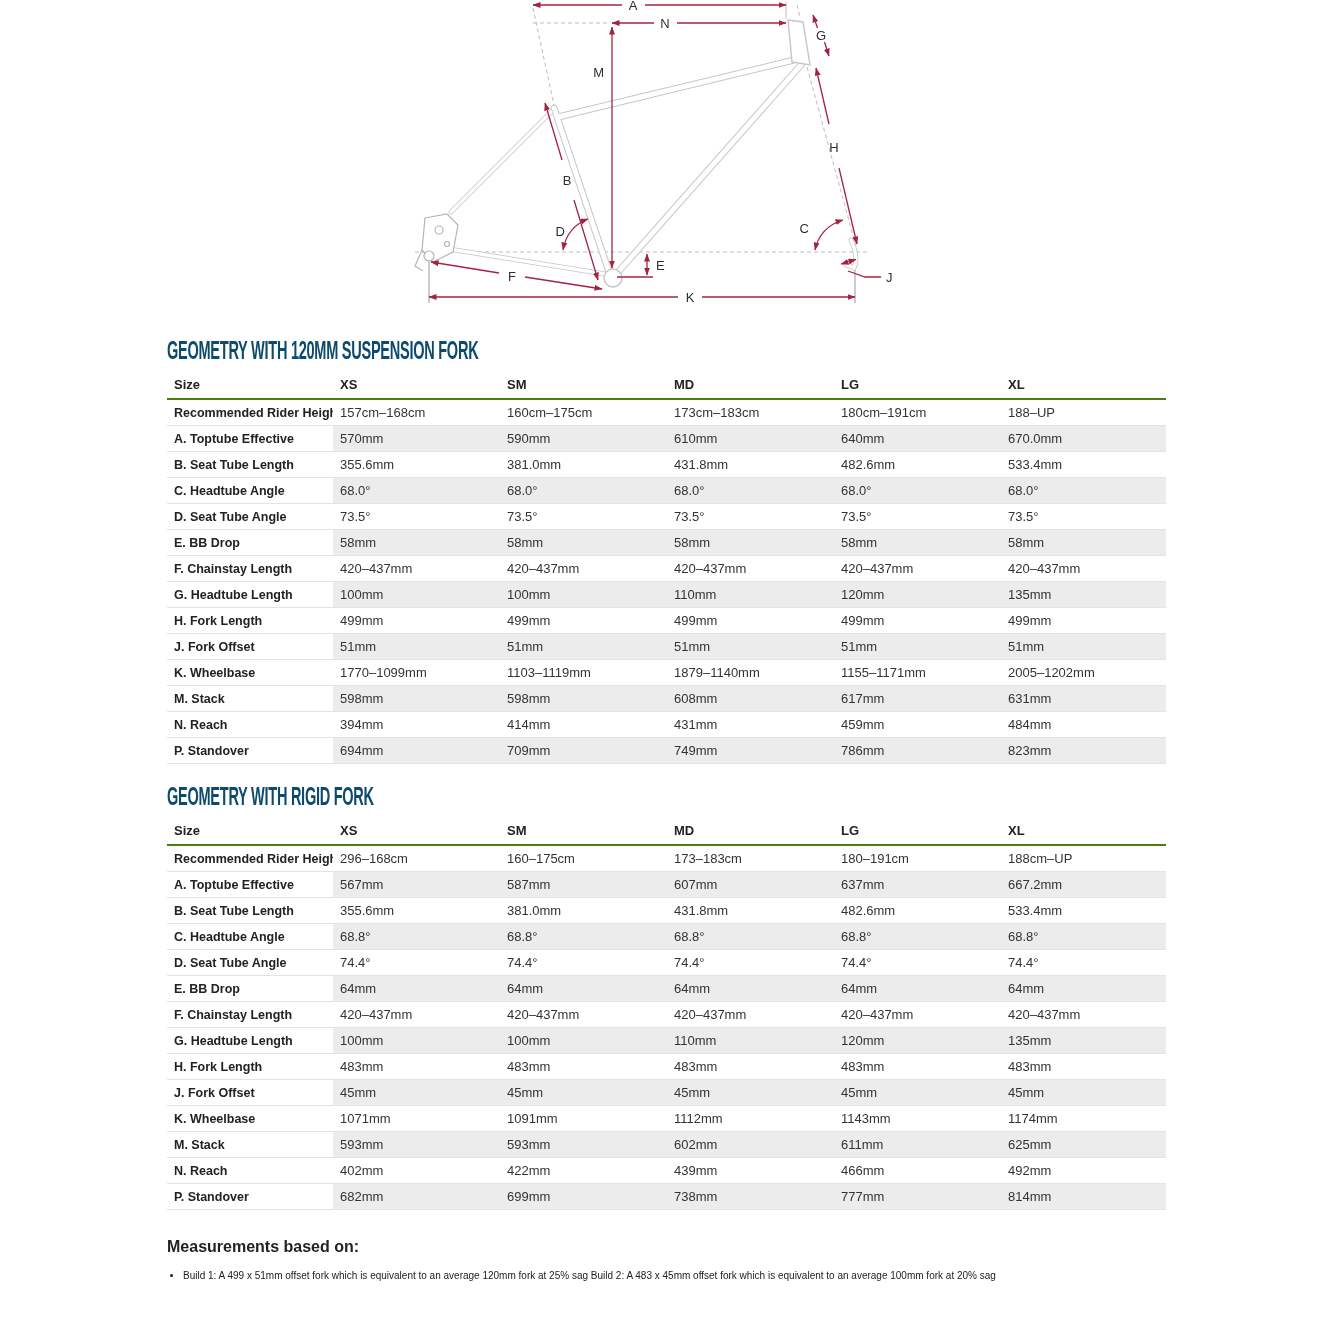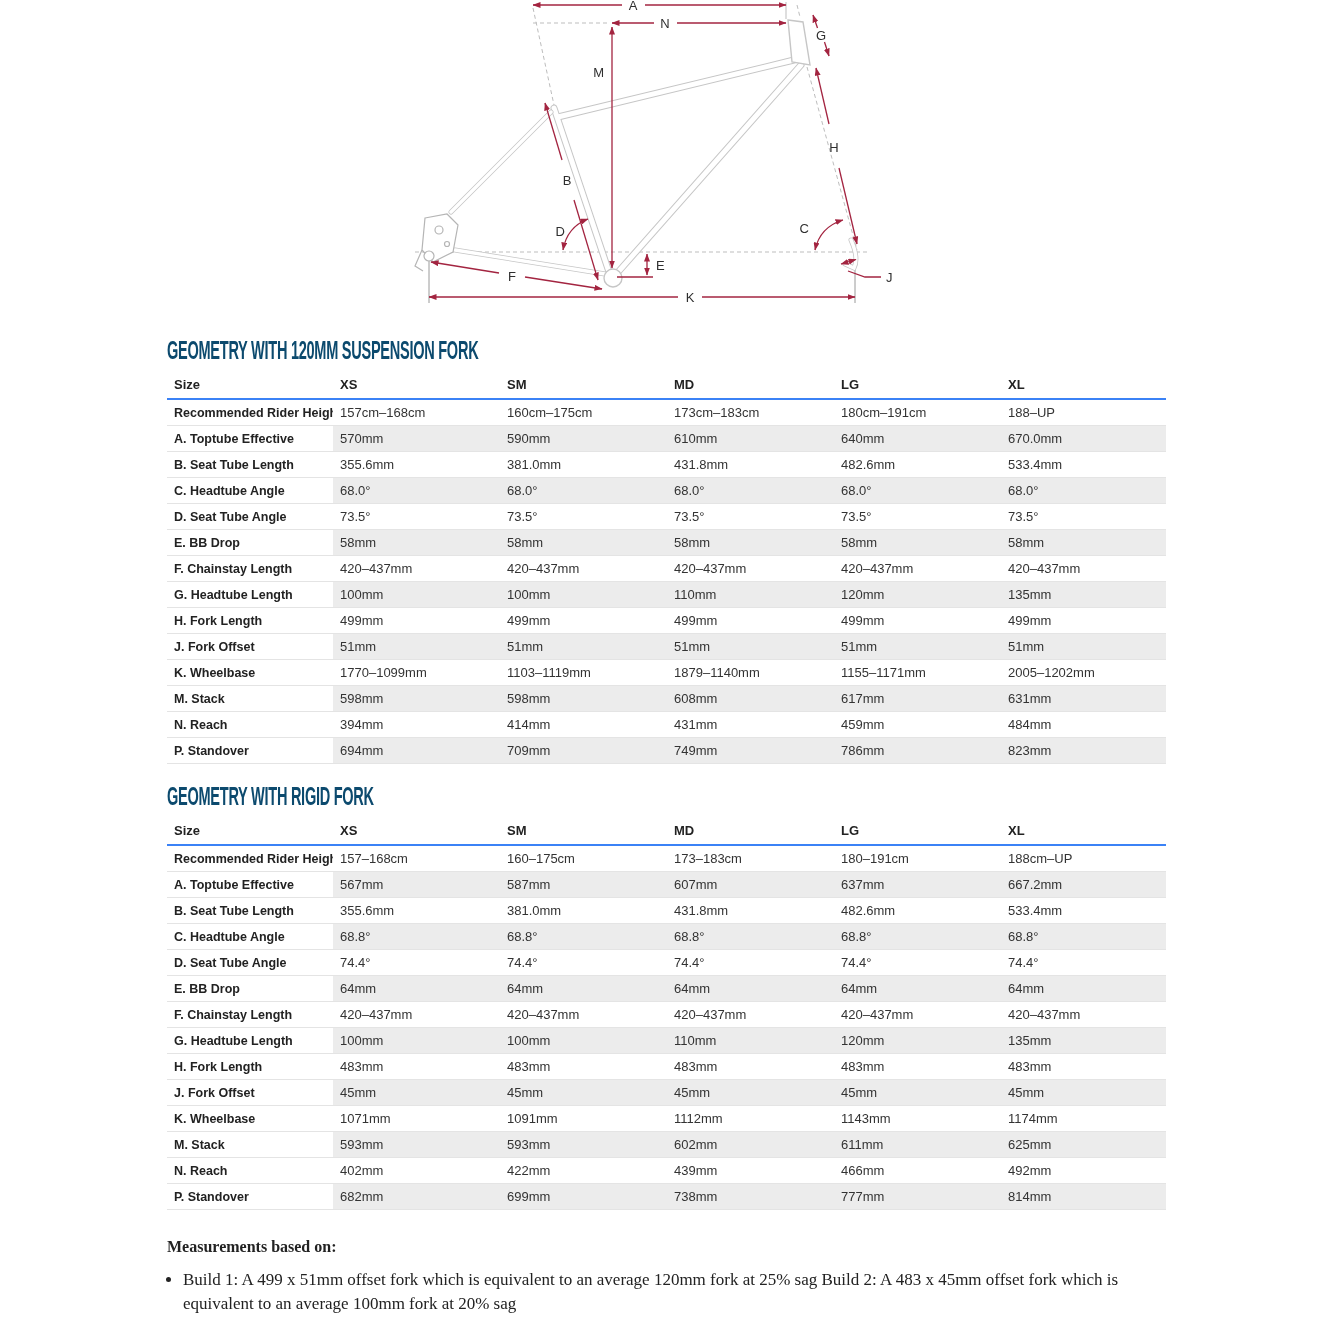--- a/index.html
+++ b/index.html
@@ -12,30 +12,30 @@
   .dim-label{font-size:13px;fill:#2f2f2f;font-family:"Liberation Sans",sans-serif;}
 
   
   .content{margin-left:167px;width:999px;}
 
   h2.sec-title{margin:18px 0 10px 0;font-size:26px;line-height:28px;color:#0c4a6e;white-space:nowrap;}
   h2.sec-title .cond{display:inline-block;transform:scaleX(0.56);transform-origin:0 50%;font-weight:bold;letter-spacing:-0.5px;}
   h2.sec-title.second{}
 
   table.geo-table{border-collapse:collapse;width:999px;table-layout:fixed;font-size:13px;color:#333;}
-  table.geo-table th{font-weight:bold;text-align:left;padding:3px 8px 6px 7px;border-bottom:2px solid #3b82f6;color:#222;}
+  table.geo-table th{font-weight:bold;text-align:left;padding:3px 8px 6px 7px;border-bottom:2px solid #4d7c0f;color:#222;}
   table.geo-table td{padding:5px 8px 5px 7px;border-bottom:1px solid #e4e4e4;height:15px;overflow:hidden;white-space:nowrap;}
   td.lbl{font-weight:bold;color:#222;font-size:12.5px;background:#fff;}
   table.geo-table tbody tr:nth-child(even) td.val{background:#ececec;}
 
   
-  .footnotes{margin-top:28px;color:#222;font-family:Liberation Serif, serif;}
+  .footnotes{margin-top:28px;color:#222;}
   .footnotes .fn-heading{font-weight:bold;font-size:16px;margin:0 0 12px 0;}
   .footnotes ul{margin:0;padding-left:16px;max-width:952px;}
-  .footnotes li{font-size:17px;line-height:24px;}
+  .footnotes li{font-size:10px;line-height:16px;}
 </style>
 </head>
 <body>
 
 <div class="page">
 
   <div class="diagram-wrap">
     <svg width="520" height="315" viewBox="0 0 520 315">
       <defs>
         <marker id="arr" viewBox="0 0 8 6" markerWidth="8" markerHeight="6" refX="7.5" refY="3" orient="auto-start-reverse" markerUnits="userSpaceOnUse">
@@ -296,21 +296,21 @@
               <th>XS</th>
               <th>SM</th>
               <th>MD</th>
               <th>LG</th>
               <th>XL</th>
             </tr>
           </thead>
           <tbody>
             <tr>
               <td class="lbl">Recommended Rider Height</td>
-              <td class="val">157–168cm</td>
+              <td class="val">296–168cm</td>
               <td class="val">160–175cm</td>
               <td class="val">173–183cm</td>
               <td class="val">180–191cm</td>
               <td class="val">188cm–UP</td>
             </tr>
             <tr>
               <td class="lbl">A. Toptube Effective</td>
               <td class="val">567mm</td>
               <td class="val">587mm</td>
               <td class="val">607mm</td>

